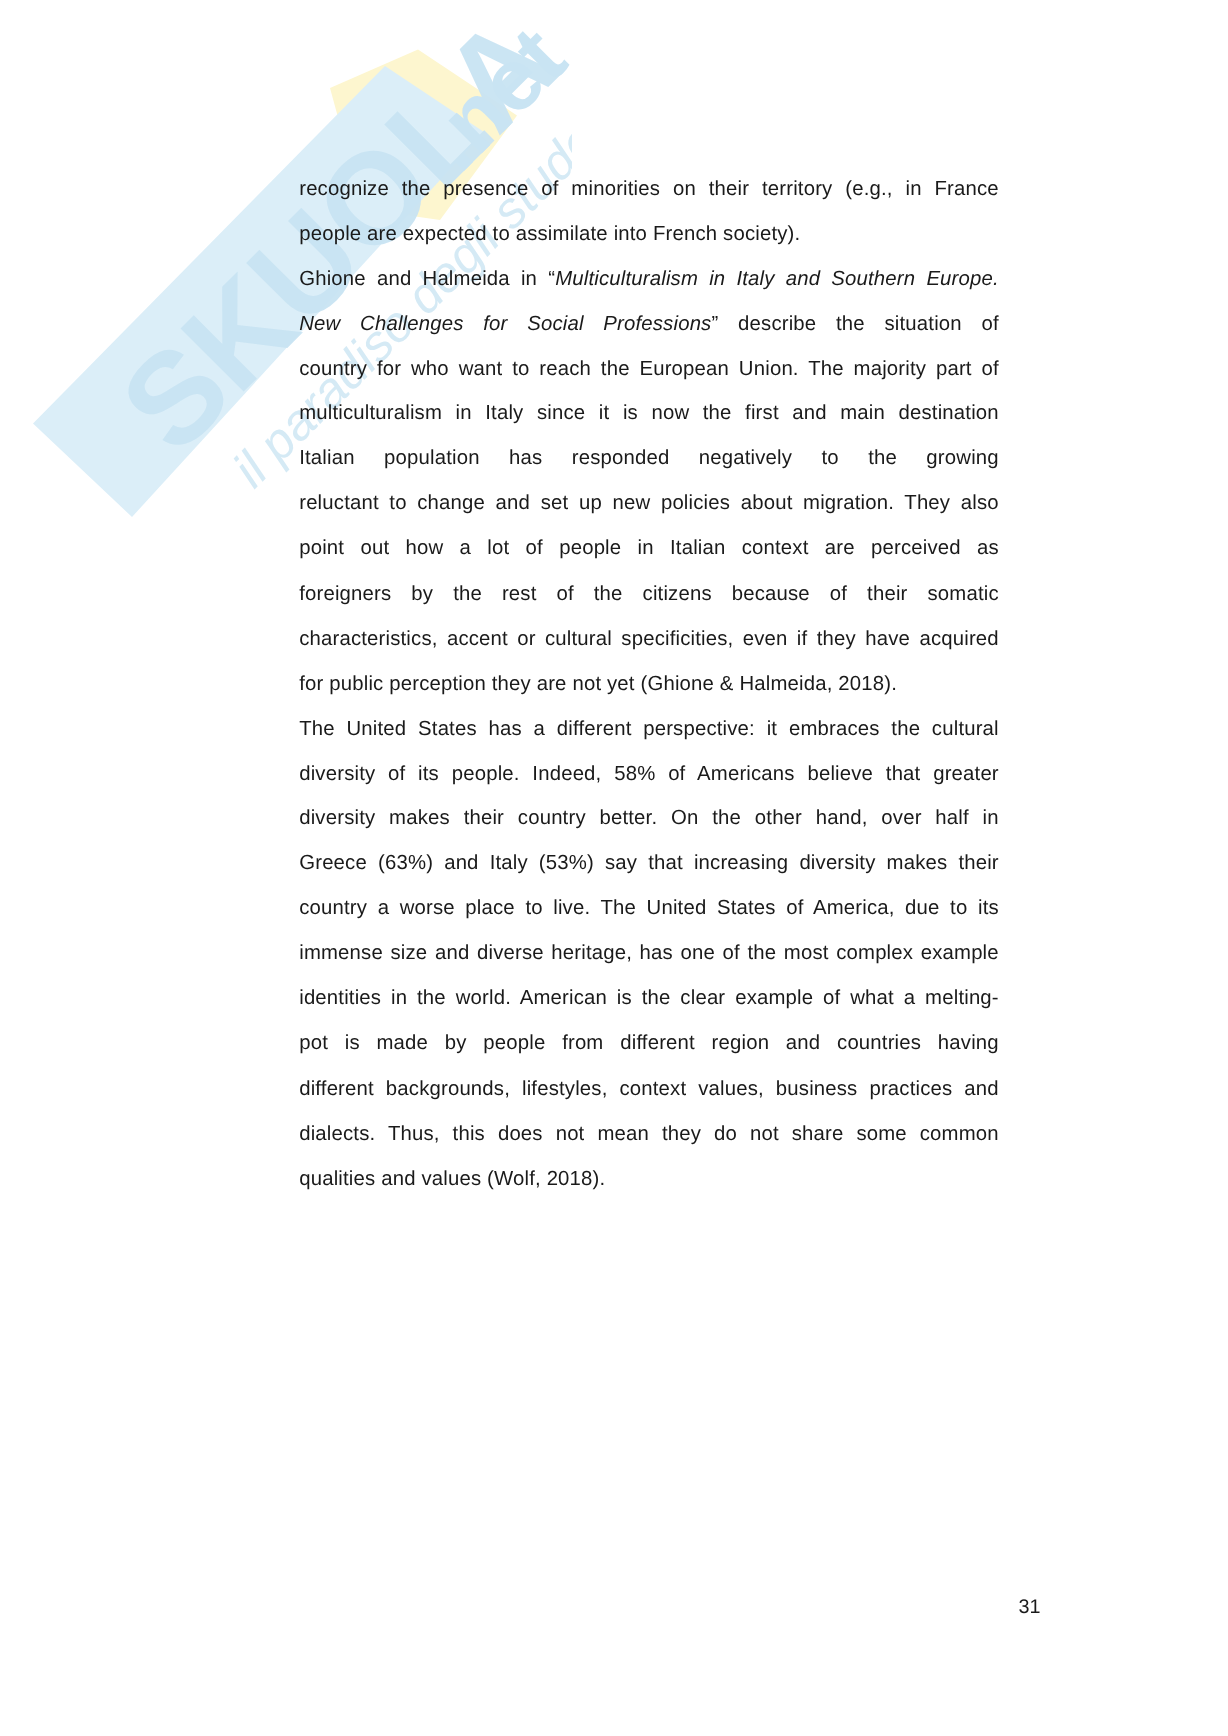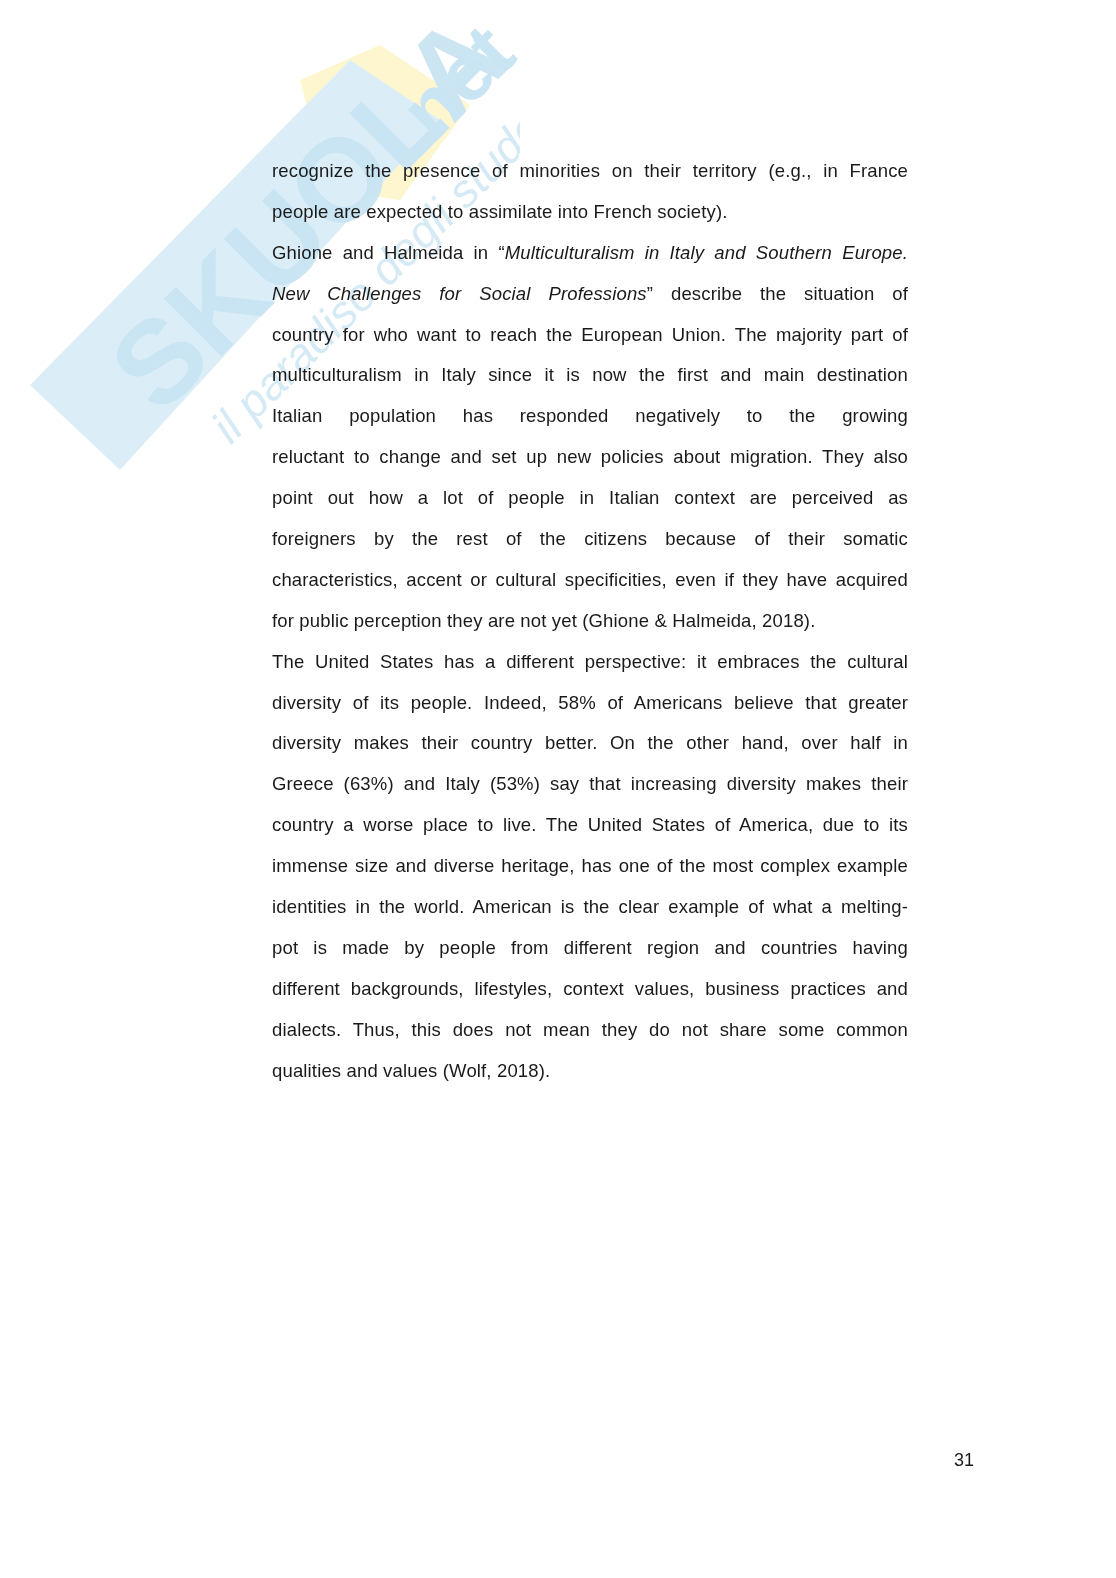--- a/index.html
+++ b/index.html
@@ -12,21 +12,21 @@
     font-size: 18.5px; line-height: 40.9px; color: #1a1a1a;
     text-align: justify; letter-spacing: 0.15px;
   }
   .body-text p { margin: 0; }
   .line { display: block; text-align: justify; text-align-last: justify; height: 40.9px; white-space: nowrap; margin-left: 34px; }
   .line.last { text-align-last: left; }
   em { font-style: italic; }
   .page-number {
     position: absolute; left: 926px; top: 1450px;
     font-family: "Liberation Sans", "DejaVu Sans", sans-serif;
-    font-size: 18px; color: #1a1a1a; margin-left: 28px;
+    font-size: 18px; color: #1a1a1a;
   }
 </style>
 </head>
 <body>
 
 <div class="page">
 
   <svg class="watermark" viewBox="0 0 520 560" xmlns="http://www.w3.org/2000/svg">
 
     <polygon points="300,80 380,45 470,105 400,200 330,190" fill="#fdf6cf"></polygon>

